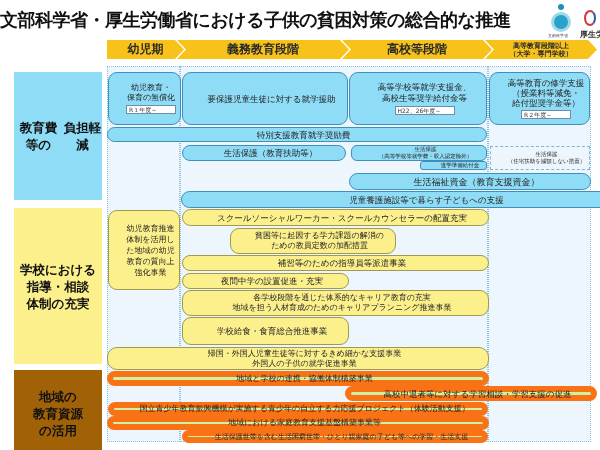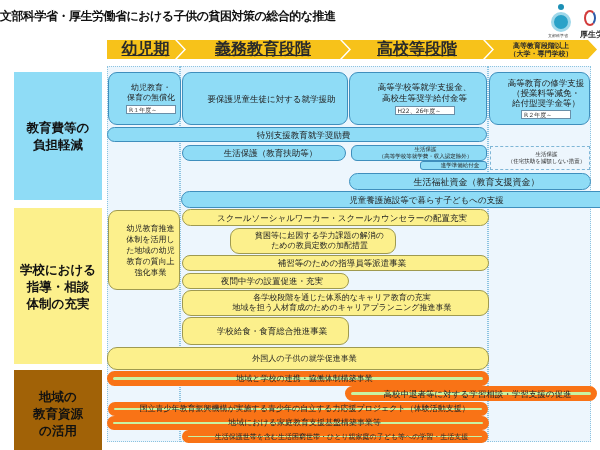--- a/index.html
+++ b/index.html
@@ -1,31 +1,31 @@
 <!DOCTYPE html>
 <html><head>
 <meta charset="utf-8">
 <style>
   * { box-sizing: border-box; margin: 0; padding: 0; }
   html, body { width: 600px; height: 450px; overflow: hidden; background: #ffffff; }
   body { position: relative; font-family: "DejaVu Sans", sans-serif; color: #1a1a1a; }
   .abs { position: absolute; }
-  .title { left: 0; top: 8px; font-size: 12px; font-weight: bold; white-space: nowrap; letter-spacing: -0.5px; color: #111; }
+  .title { left: 0; top: 8px; font-size: 18px; font-weight: bold; white-space: nowrap; letter-spacing: -0.5px; color: #111; }
   .logo1 { left: 551px; top: 4px; width: 20px; height: 30px; }
   .logo1 .dot { position: absolute; left: 7px; top: 0; width: 6px; height: 6px; border-radius: 50%; background: #1b8fb5; }
   .logo1 .ring { position: absolute; left: 0; top: 8px; width: 20px; height: 20px; border-radius: 50%; background: #2aa2c8; border: 3px solid #9fd8ea; }
   .logo1 .cap { position: absolute; left: -3px; top: 29px; font-size: 4px; white-space: nowrap; color:#333; }
   .logo2 { left: 580px; top: 6px; width: 20px; height: 34px; overflow: hidden; }
   .logo2 .mark { position: absolute; left: 4px; top: 4px; width: 12px; height: 16px; border-radius: 50%; border: 2px solid #d23a3a; border-right-color: #2b5aa8; }
   .logo2 .cap { position: absolute; left: 0; top: 23px; font-size: 8px; font-weight: bold; white-space: nowrap; color:#333; }
 
   .arrow { position: absolute; top: 40px; height: 19px; background: #f7c21a; display: flex; align-items: center; justify-content: center; font-weight: bold; color: #2a2a2a;
            clip-path: polygon(0 0, calc(100% - 9px) 0, 100% 50%, calc(100% - 9px) 100%, 0 100%, 9px 50%); }
   .arrow.first { clip-path: polygon(0 0, calc(100% - 9px) 0, 100% 50%, calc(100% - 9px) 100%, 0 100%); }
-  .arrow span { font-size: 16px; text-decoration: underline; }
+  .arrow span { font-size: 12px; }
   .arrow .small { font-size: 7px; line-height: 8px; text-align: center; }
 
   .colbg { position: absolute; background: #edf6fd; border: 1px dotted #8cc3e0; }
 
   .rowlabel { position: absolute; display: flex; align-items: center; justify-content: center; text-align: center; font-weight: bold; font-size: 12.5px; line-height: 17px; color: #111; }
 
   .box { position: absolute; display: flex; flex-direction: column; align-items: center; justify-content: center; text-align: center; font-size: 8px; line-height: 10px; color: #222; padding-left: 13px; }
   .blue { background: #8fdcf6; border: 1px solid #3f8fbd; }
   .yellow { background: #fcf08c; border: 1px solid #9f9a50; }
   .green { background: #c8f3a2; border: 6px solid #f97316; }
@@ -61,21 +61,21 @@
 </div>
 <div class="arrow" style="left:485px;width:112px;flex-direction:column;">
   <div class="small">高等教育段階以上</div>
   <div class="small">（大学・専門学校）</div>
 </div>
 
 <div class="colbg" style="left:107px;top:66px;width:73px;height:376px;"></div>
 <div class="colbg" style="left:180px;top:66px;width:308px;height:376px;"></div>
 <div class="colbg" style="left:488px;top:66px;width:103px;height:376px;"></div>
 
-<div class="rowlabel" style="left:14px;top:72px;width:88px;height:128px;background:#8fdcf6;flex-direction:column;">
+<div class="rowlabel" style="left:14px;top:72px;width:88px;height:128px;background:#8fdcf6;flex-direction:row;">
   <div>教育費等の</div>
   <div>負担軽減</div>
 </div>
 <div class="rowlabel" style="left:14px;top:208px;width:88px;height:156px;background:#fcf08c;flex-direction:column;">
   <div>学校における</div>
   <div>指導・相談</div>
   <div>体制の充実</div>
 </div>
 <div class="rowlabel" style="left:14px;top:370px;width:88px;height:86px;background:#a16207;flex-direction:column;">
   <div>地域の</div>
@@ -147,20 +147,21 @@
   <div>夜間中学の設置促進・充実</div>
 </div>
 <div class="box yellow r10" style="left:182px;top:290px;width:307px;height:26px;">
   <div>各学校段階を通じた体系的なキャリア教育の充実</div>
   <div>地域を担う人材育成のためのキャリアプランニング推進事業</div>
 </div>
 <div class="box yellow r10" style="left:182px;top:317px;width:167px;height:28px;font-size:8.5px;">
   <div>学校給食・食育総合推進事業</div>
 </div>
 <div class="box yellow pill" style="left:107px;top:347px;width:382px;height:23px;">
+  <div>帰国・外国人児童生徒等に対するきめ細かな支援事業</div>
   <div>外国人の子供の就学促進事業</div>
 </div>
 
 <div class="box green pill" style="left:107px;top:371px;width:382px;height:15px;">
   <div>地域と学校の連携・協働体制構築事業</div>
 </div>
 <div class="box green pill" style="left:345px;top:386px;width:252px;height:15px;font-size:8.5px;">
   <div>高校中退者等に対する学習相談・学習支援の促進</div>
 </div>
 <div class="box green pill" style="left:108px;top:402px;width:380px;height:14px;font-size:8px;">

